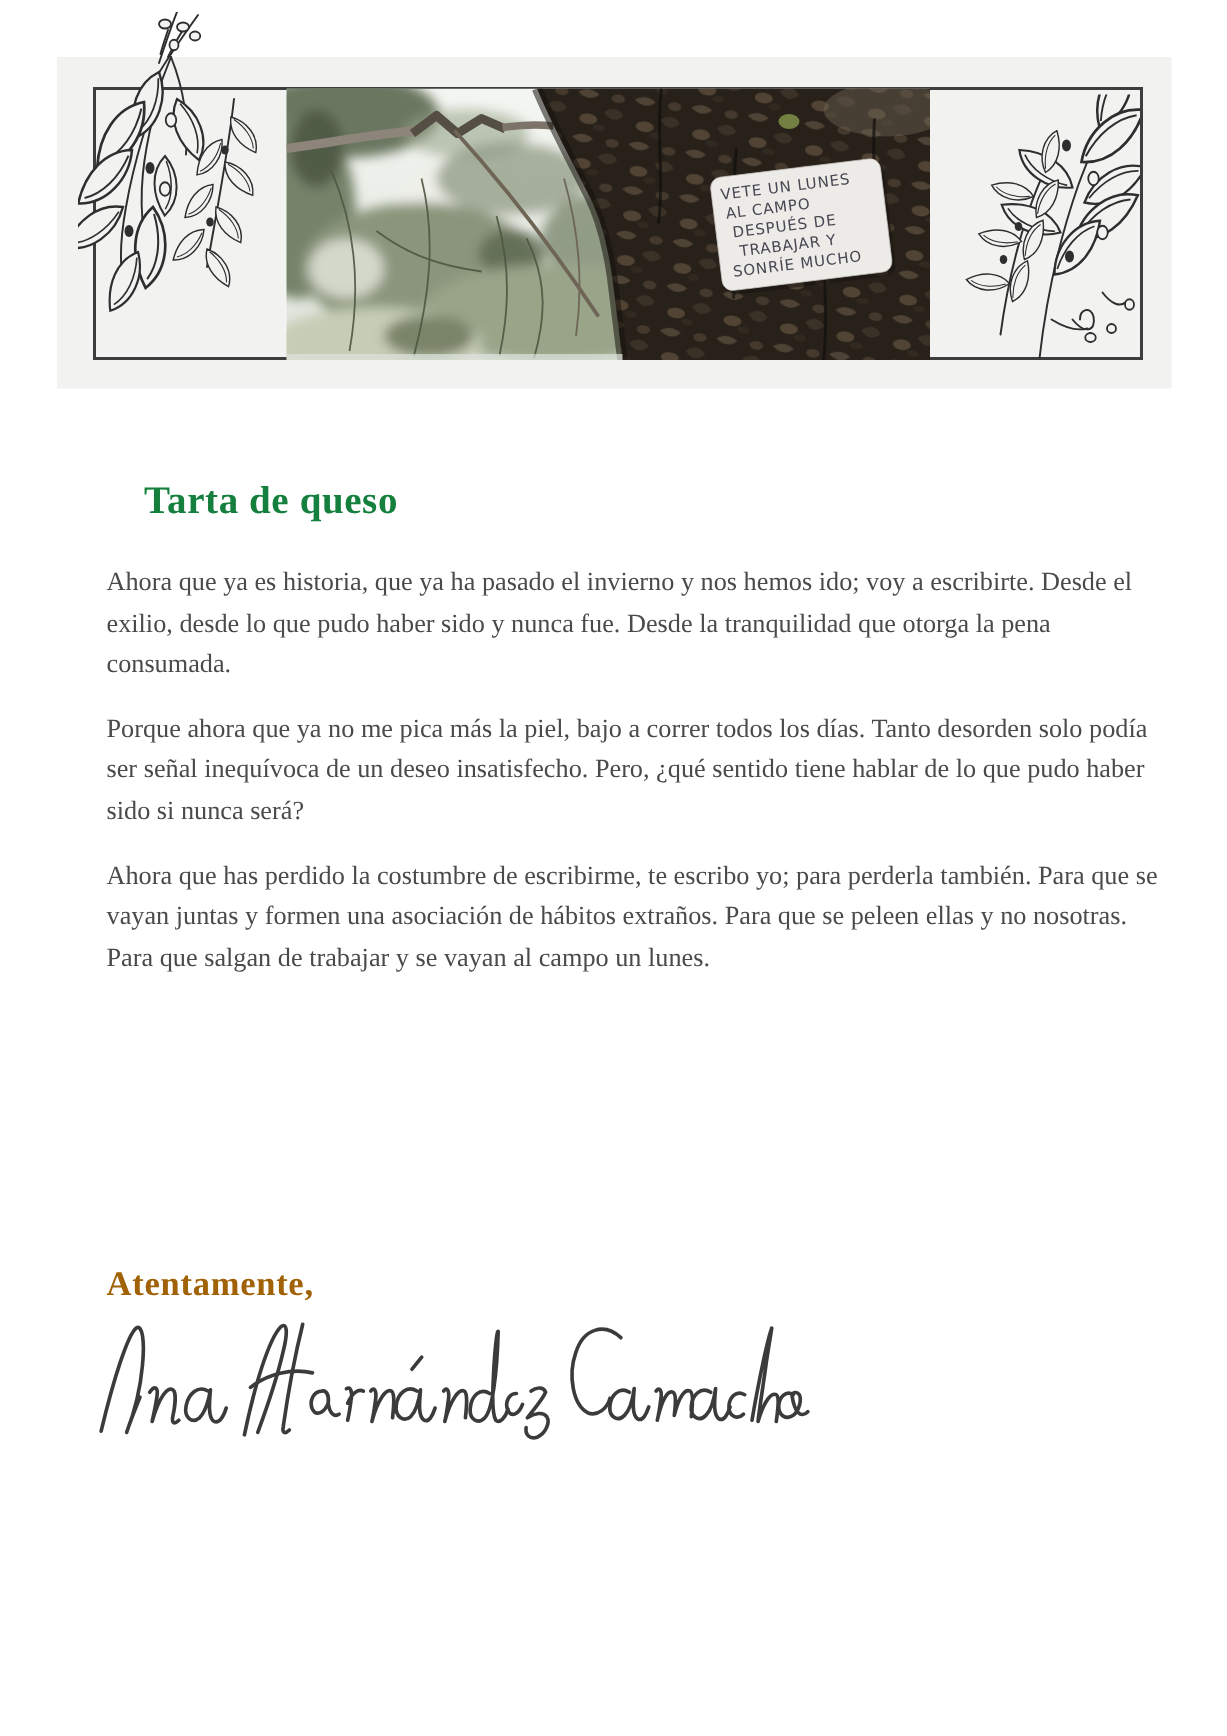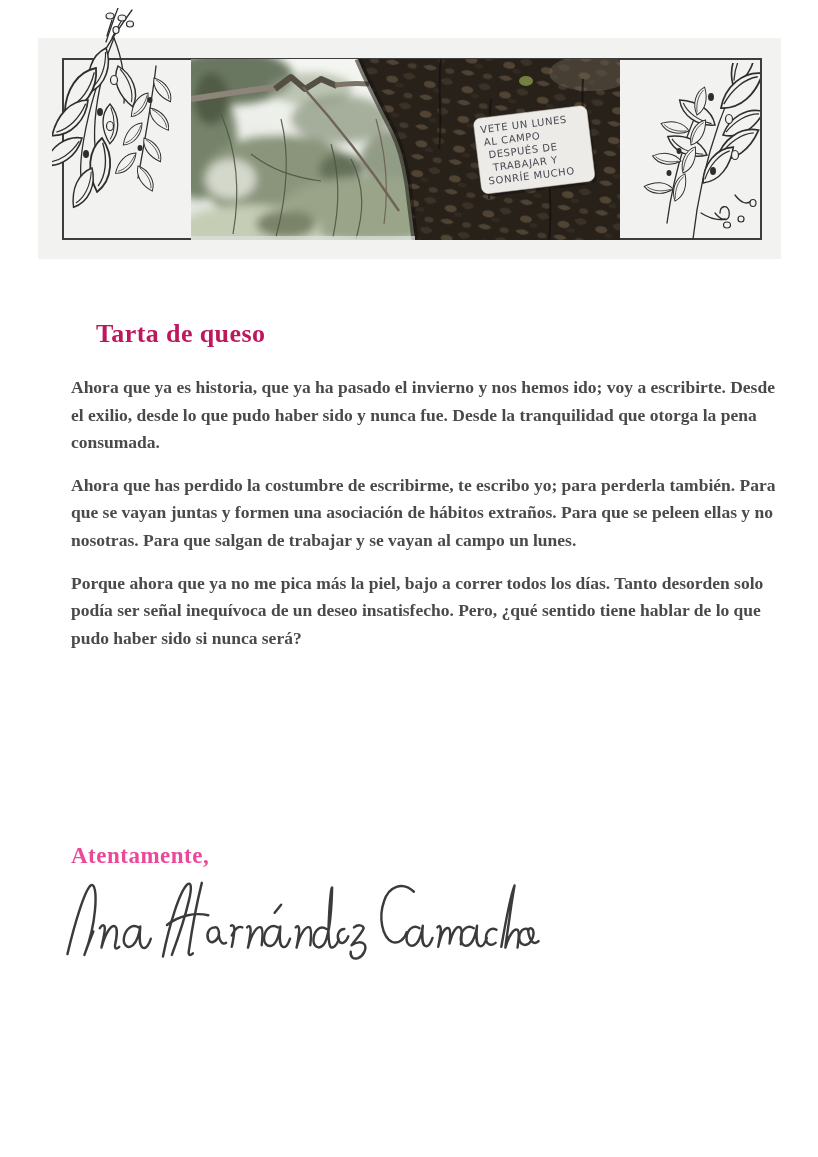--- a/index.html
+++ b/index.html
@@ -4,26 +4,26 @@
 <style>
   html,body{margin:0;padding:0;background:#ffffff;}
   .page{position:relative;width:818px;height:1157px;background:#ffffff;overflow:hidden;
         font-family:"Liberation Serif","DejaVu Serif",serif;}
   .band{position:absolute;left:38px;top:38px;width:743px;height:221px;background:#f2f2f1;}
   .frame{position:absolute;left:62px;top:58px;width:696px;height:178px;border:2px solid #3d3d3d;}
   .photo{position:absolute;left:191px;top:59px;width:429px;height:181px;}
   .branch-left{position:absolute;left:52px;top:8px;width:150px;height:242px;}
   .branch-right{position:absolute;left:623px;top:63px;width:137px;height:176px;}
   .title{position:absolute;left:96px;top:320px;margin:0;font-size:26px;line-height:28px;
-         font-weight:700;color:#be185d;letter-spacing:0.4px;}
+         font-weight:700;color:#15803d;letter-spacing:0.4px;}
   .letter-body{position:absolute;left:71px;top:374px;width:710px;color:#4a4a4a;
                font-size:17.5px;line-height:27.6px;}
-  .letter-body p{margin:0 0 15px 0;font-weight:bold;}
+  .letter-body p{margin:0 0 15px 0;}
   .closing{position:absolute;left:71px;top:843px;font-size:23px;font-weight:700;
-           color:#ec4899;letter-spacing:0.5px;}
+           color:#a16207;letter-spacing:0.5px;}
   .signature{position:absolute;left:64px;top:878px;width:478px;height:85px;}
   .note-text{font-family:"DejaVu Sans",sans-serif;font-size:10px;letter-spacing:0.6px;
              fill:#474652;font-weight:500;}
   .sketch{stroke:#2e2e2e;fill:none;stroke-width:1.3;stroke-linecap:round;}
   .leaf-fill{fill:#f2f2f1;stroke:#2e2e2e;stroke-width:1.2;}
   .vein{fill:none;stroke:#2e2e2e;stroke-width:0.9;}
   .olive-o{fill:#f2f2f1;stroke:#2e2e2e;stroke-width:1.2;}
   .olive-f{fill:#2e2e2e;stroke:none;}
   .sig-stroke{fill:none;stroke:#3b3b3b;stroke-width:3;stroke-linecap:round;stroke-linejoin:round;}
 </style>
@@ -206,22 +206,22 @@
       <ellipse class="olive-o" cx="104" cy="162" rx="3.5" ry="3"></ellipse>
       <ellipse class="olive-o" cx="118" cy="156" rx="3" ry="3"></ellipse>
       <ellipse class="olive-o" cx="130" cy="140" rx="3" ry="3.5"></ellipse>
     </g>
   </svg>
 
   <h1 class="title">Tarta de queso</h1>
 
   <div class="letter-body">
     <p>Ahora que ya es historia, que ya ha pasado el invierno y nos hemos ido; voy a escribirte. Desde el exilio, desde lo que pudo haber sido y nunca fue. Desde la tranquilidad que otorga la pena consumada.</p>
+    <p>Porque ahora que ya no me pica más la piel, bajo a correr todos los días. Tanto desorden solo podía ser señal inequívoca de un deseo insatisfecho. Pero, ¿qué sentido tiene hablar de lo que pudo haber sido si nunca será?</p>
     <p>Ahora que has perdido la costumbre de escribirme, te escribo yo; para perderla también. Para que se vayan juntas y formen una asociación de hábitos extraños. Para que se peleen ellas y no nosotras. Para que salgan de trabajar y se vayan al campo un lunes.</p>
-    <p>Porque ahora que ya no me pica más la piel, bajo a correr todos los días. Tanto desorden solo podía ser señal inequívoca de un deseo insatisfecho. Pero, ¿qué sentido tiene hablar de lo que pudo haber sido si nunca será?</p>
   </div>
 
   <div class="closing">Atentamente,</div>
 
   <svg class="signature" viewBox="0 0 590 105" xmlns="http://www.w3.org/2000/svg" role="img" aria-label="Ana Hernández Camacho">
     <g>
       <path class="sig-stroke" d="M4,94 C14,52 26,14 33,9 C38,6 40,20 38,40 C36,62 30,82 25,95 M25,95 C28,86 32,76 36,66"></path>
       <path class="sig-stroke" d="M44,62 C48,56 51,58 50,65 C49,73 47,81 46,86 C52,65 59,57 63,60 C66,62 65,73 63,82 C62,87 64,89 68,85"></path>
       <path class="sig-stroke" d="M92,61 C84,56 76,63 74,73 C72,83 79,88 85,83 C90,78 93,67 94,60 C93,71 92,83 97,86 C101,88 105,82 107,75"></path>
     </g>

